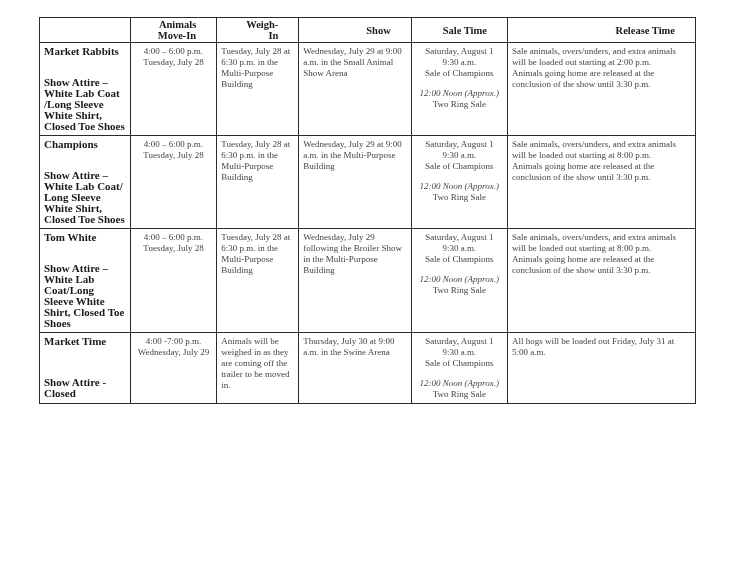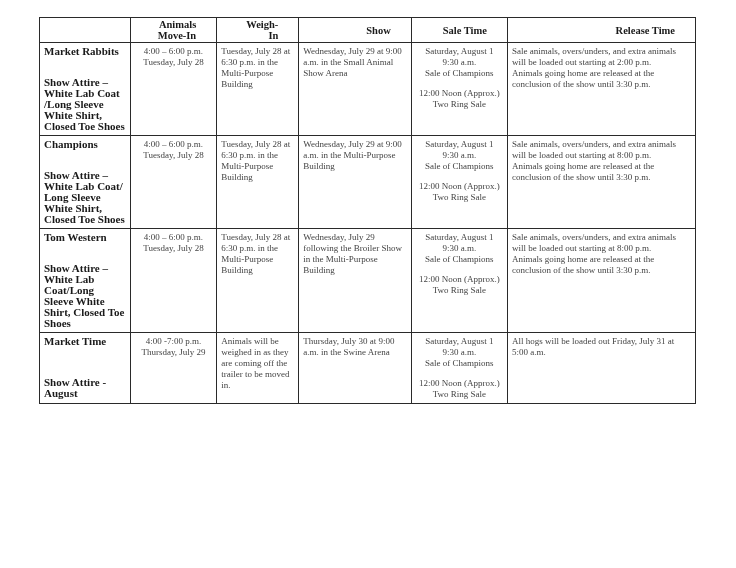--- a/index.html
+++ b/index.html
@@ -26,21 +26,21 @@
   .col4 { width: 104px; }
   .col5 { width: 89px; }
   .col6 { width: 174px; }
   td.animal { font-weight: bold; font-size: 11px; line-height: 11px; color: #1a1a1a; padding-top: 6px; }
   td.animal .name { display: block; margin-bottom: 10px; }
   td.animal .attire { display: block; margin-top: 20px; }
   td.animal.hogs .name { margin-bottom: 30px; }
   td.center { text-align: center; padding-top: 6px; color: #444; }
   td.left { text-align: left; padding-top: 6px; color: #444; }
   .block { display: block; }
-  .gap { display: block; margin-top: 9px; }
+  .gap { display: block; margin-top: 9px; font-style: italic; }
   .gap2 { display: block; }
   tr.r1 td { height: 64px; }
   tr.r2 td { height: 60px; }
   tr.r3 td { height: 58px; }
   tr.r4 td { height: 64px; }
 </style>
 </head>
 <body>
 
 <div class="page">
@@ -108,21 +108,21 @@
           <span class="block">Two Ring Sale</span>
         </td>
         <td class="left">
           <span class="block">Sale animals, overs/unders, and extra animals will be loaded out starting at 8:00 p.m.</span>
           <span class="gap2">Animals going home are released at the conclusion of the show until 3:30 p.m.</span>
         </td>
       </tr>
 
       <tr class="r3">
         <td class="animal">
-          <span class="name">Tom Western</span>
+          <span class="name">Tom White</span>
           <span class="attire">Show Attire – White Lab Coat/Long Sleeve White Shirt, Closed Toe Shoes</span>
         </td>
         <td class="center">
           <span class="block">4:00 – 6:00 p.m.</span>
           <span class="block">Tuesday, July 28</span>
         </td>
         <td class="left">Tuesday, July 28 at 6:30 p.m. in the Multi-Purpose Building</td>
         <td class="left">Wednesday, July 29 following the Broiler Show in the Multi-Purpose Building</td>
         <td class="center">
           <span class="block">Saturday, August 1</span>
@@ -133,25 +133,25 @@
         </td>
         <td class="left">
           <span class="block">Sale animals, overs/unders, and extra animals will be loaded out starting at 8:00 p.m.</span>
           <span class="gap2">Animals going home are released at the conclusion of the show until 3:30 p.m.</span>
         </td>
       </tr>
 
       <tr class="r4">
         <td class="animal hogs">
           <span class="name">Market Time</span>
-          <span class="attire">Show Attire - August</span>
+          <span class="attire">Show Attire - Closed</span>
         </td>
         <td class="center">
           <span class="block">4:00 -7:00 p.m.</span>
-          <span class="block">Thursday, July 29</span>
+          <span class="block">Wednesday, July 29</span>
         </td>
         <td class="left">Animals will be weighed in as they are coming off the trailer to be moved in.</td>
         <td class="left">Thursday, July 30 at 9:00 a.m. in the Swine Arena</td>
         <td class="center">
           <span class="block">Saturday, August 1</span>
           <span class="block">9:30 a.m.</span>
           <span class="block">Sale of Champions</span>
           <span class="gap">12:00 Noon (Approx.)</span>
           <span class="block">Two Ring Sale</span>
         </td>

